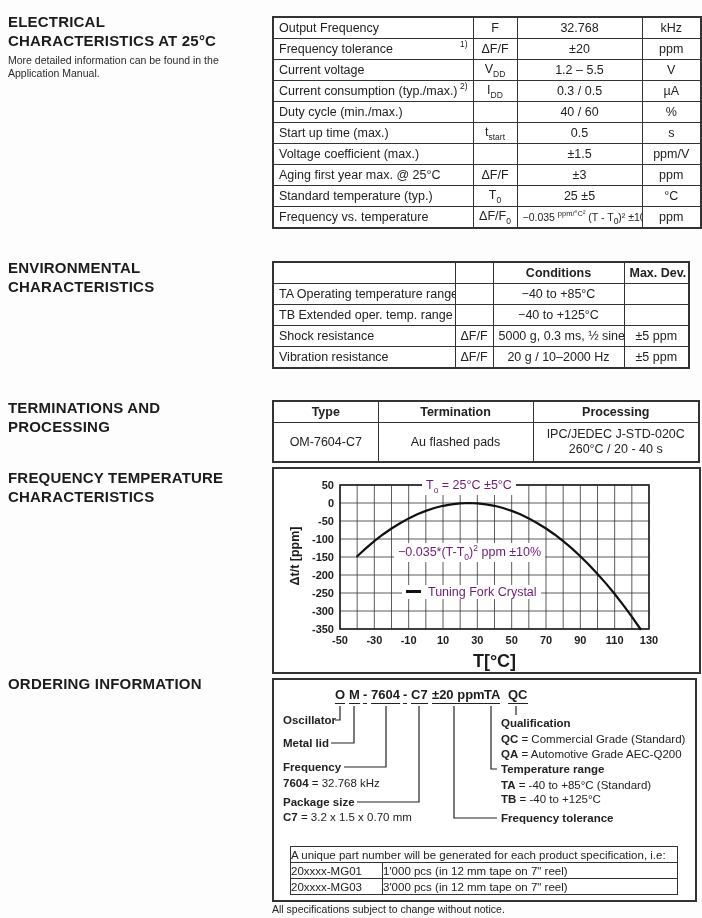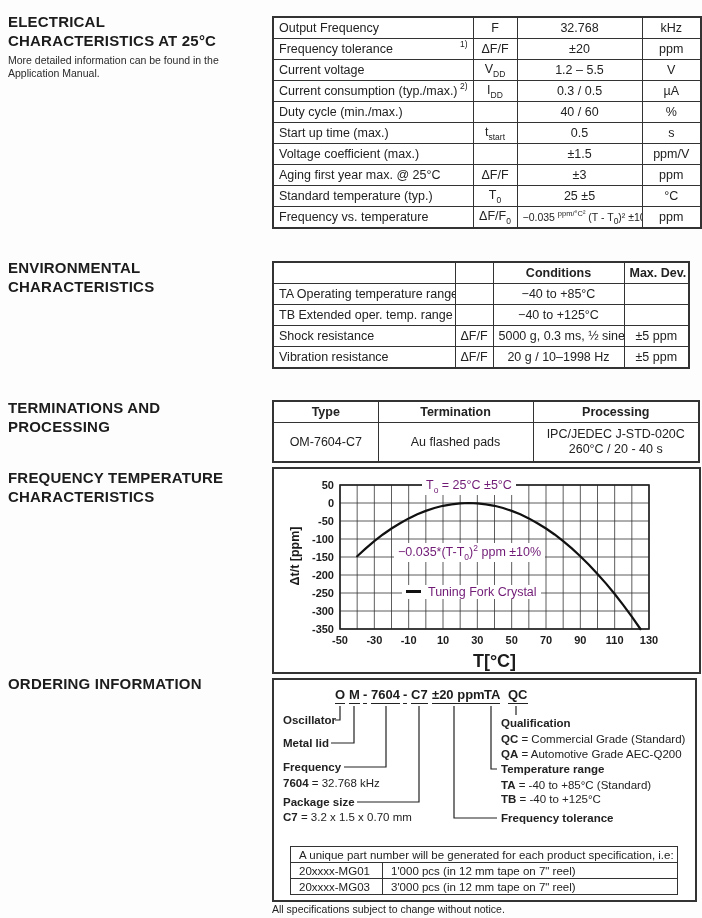--- a/index.html
+++ b/index.html
@@ -46,21 +46,21 @@
   
   #order-box{position:absolute;left:272px;top:678px;width:421px;height:220px;
     border:2px solid #333;background:#fff;}
   #order-svg{position:absolute;left:0;top:0;}
   #order-svg path{fill:none;stroke:#222;stroke-width:1.2;}
   .code-seg{position:absolute;top:7px;font-weight:bold;font-size:13px;
     border-bottom:1.5px solid #222;padding-bottom:1px;white-space:pre;color:#1c1c1c;}
   .ol{position:absolute;font-size:11.5px;white-space:nowrap;color:#222;}
   .ol.b{font-weight:bold;}
   #part-table{left:16px;top:166px;width:387px;font-size:11.5px;border:1.5px solid #333;}
-  #part-table td{height:15px;padding:0 8px;}
+  #part-table td{height:15px;padding:0 0;}
   #page-footer{position:absolute;left:272px;top:903px;font-size:10.5px;color:#222;}
 </style>
 </head>
 <body>
 
 <div class="heading" style="top:12px;">ELECTRICAL CHARACTERISTICS AT 25°C</div>
 <div class="note" style="top:54px;">More detailed information can be found in the Application Manual.</div>
 <div class="heading" style="top:258px;">ENVIRONMENTAL CHARACTERISTICS</div>
 <div class="heading" style="top:398px;">TERMINATIONS AND PROCESSING</div>
 <div class="heading" style="top:468px;">FREQUENCY TEMPERATURE CHARACTERISTICS</div>
@@ -167,21 +167,21 @@
   </tr>
   <tr>
     <td>Shock resistance</td>
     <td class="c">ΔF/F</td>
     <td class="c">5000 g, 0.3 ms, ½ sine</td>
     <td class="c">±5 ppm</td>
   </tr>
   <tr>
     <td>Vibration resistance</td>
     <td class="c">ΔF/F</td>
-    <td class="c">20 g / 10–1998 Hz</td>
+    <td class="c">20 g / 10–2000 Hz</td>
     <td class="c">±5 ppm</td>
   </tr>
 </tbody>
   </table>
 
 <table style="left:272px;top:400px;width:426px;">
   <colgroup>
       <col style="width:105px">
       <col style="width:155px">
       <col style="width:166px">

